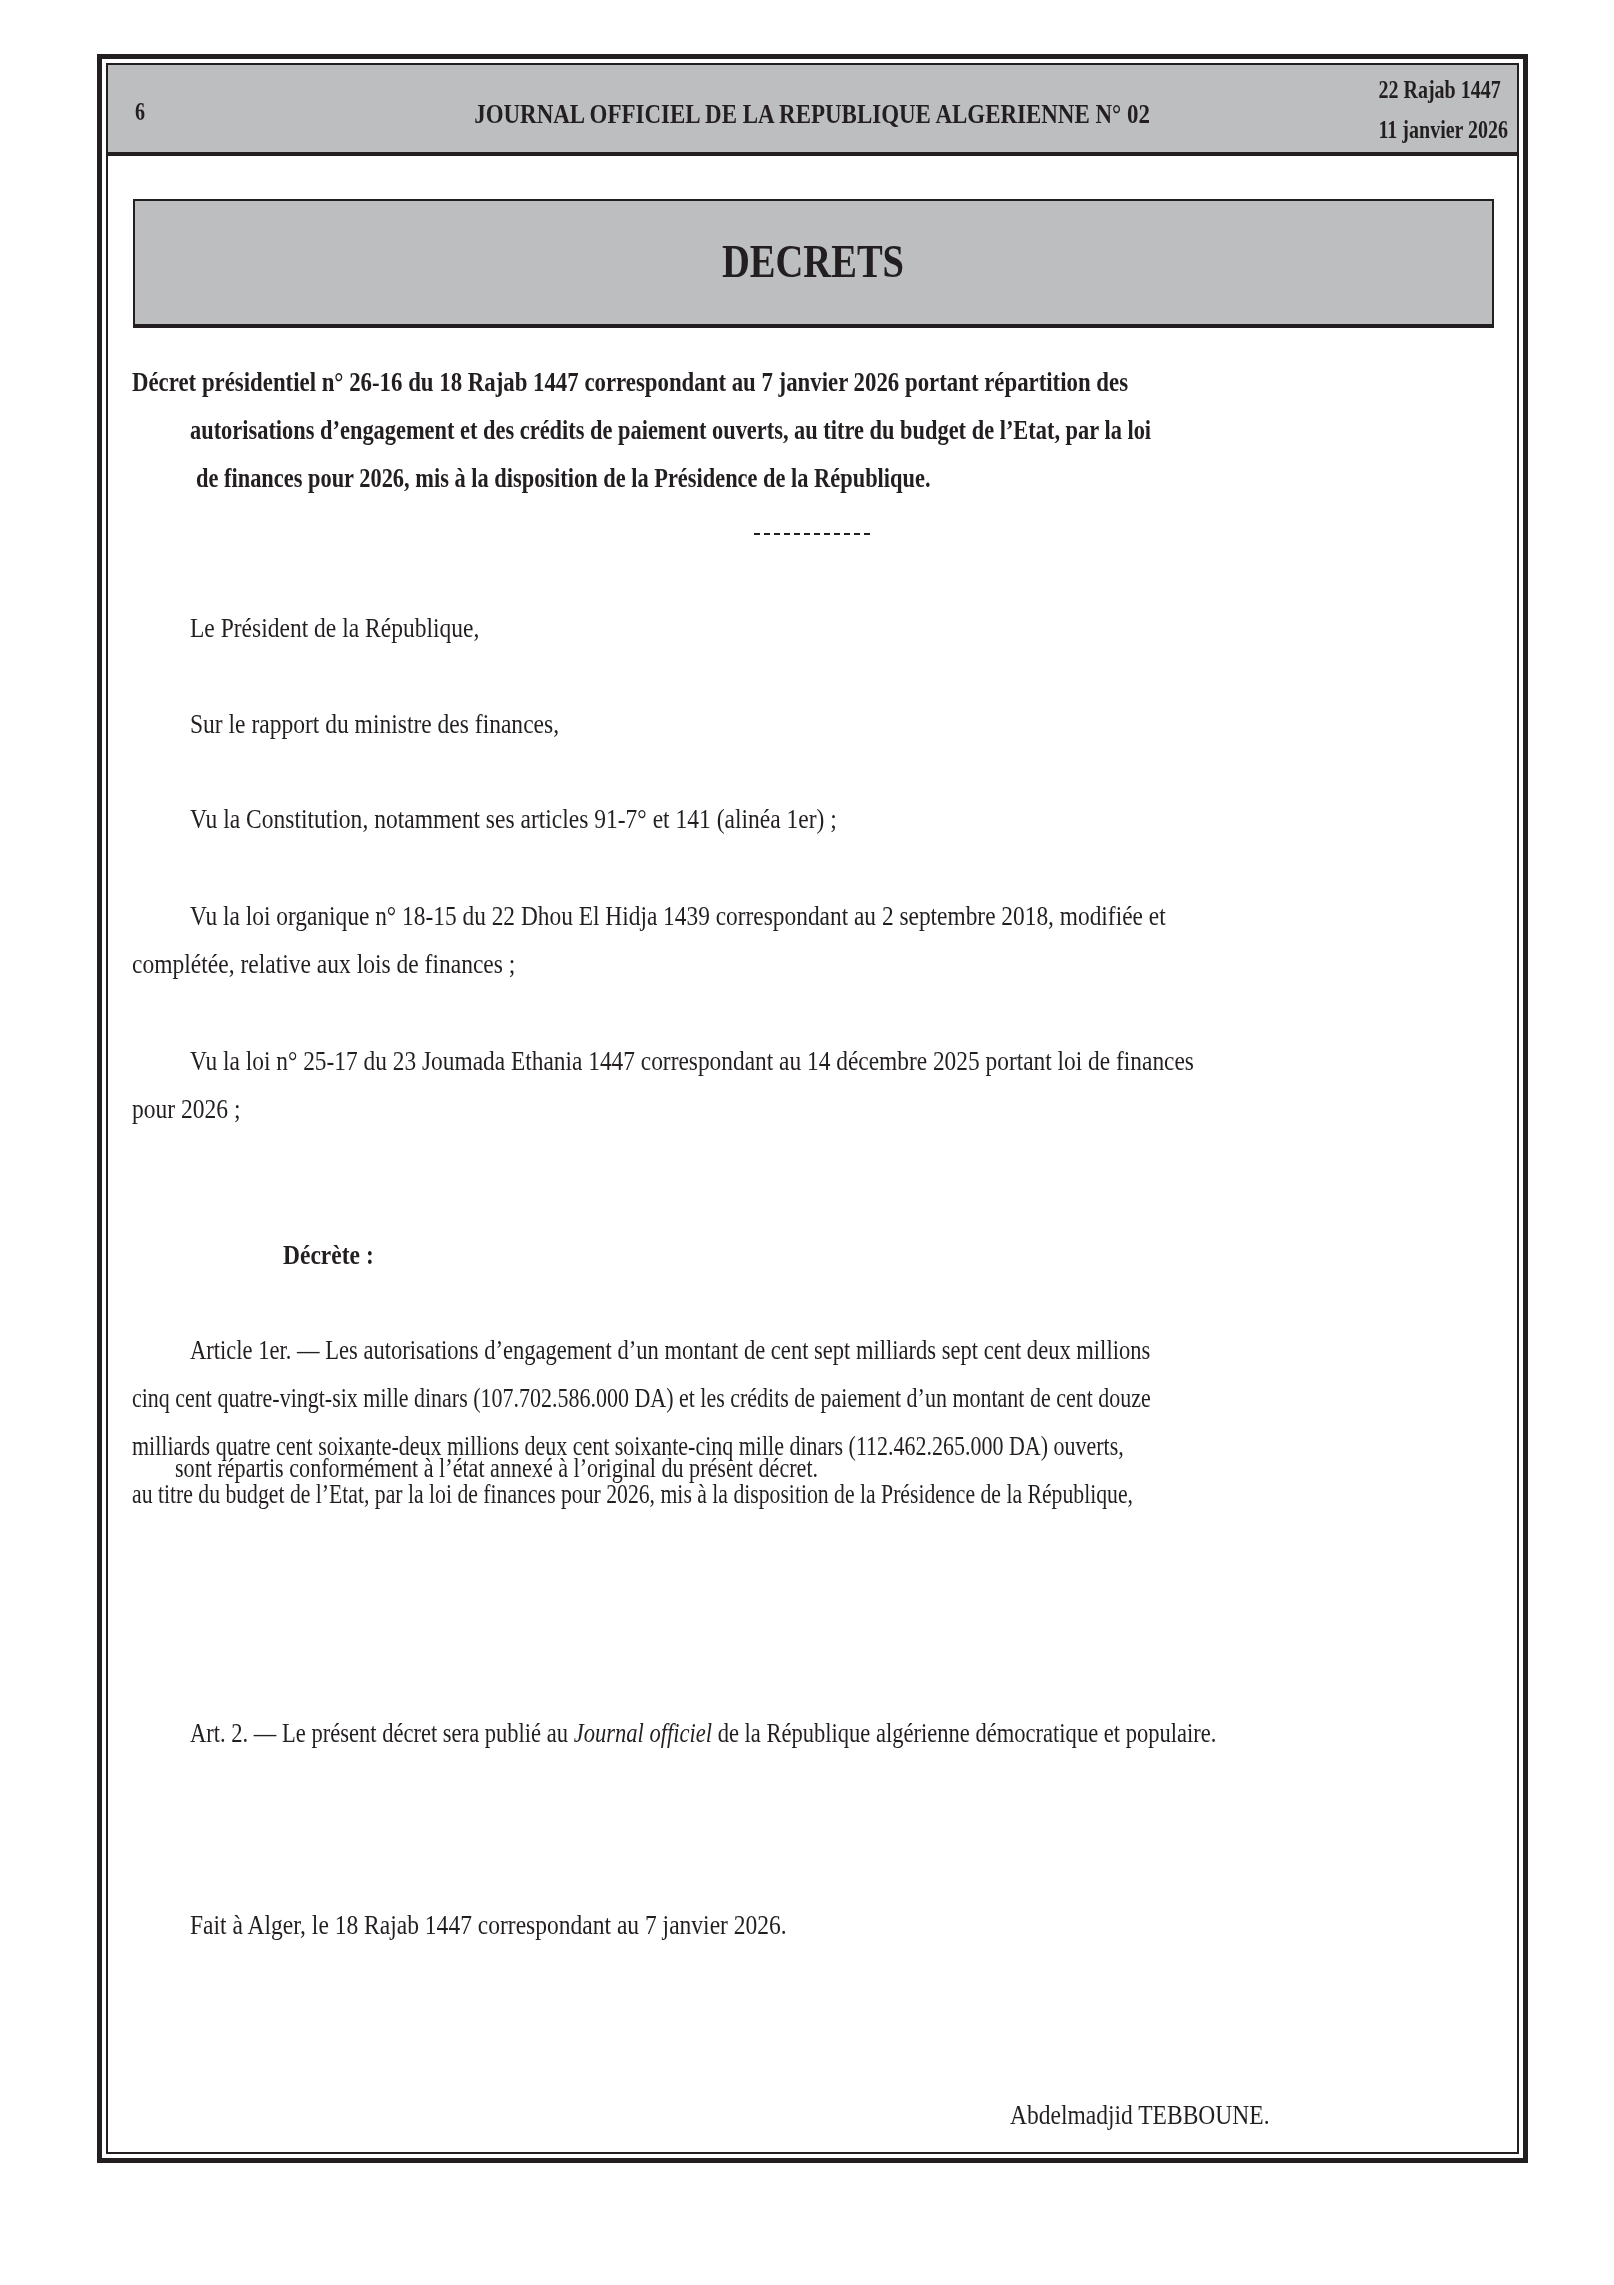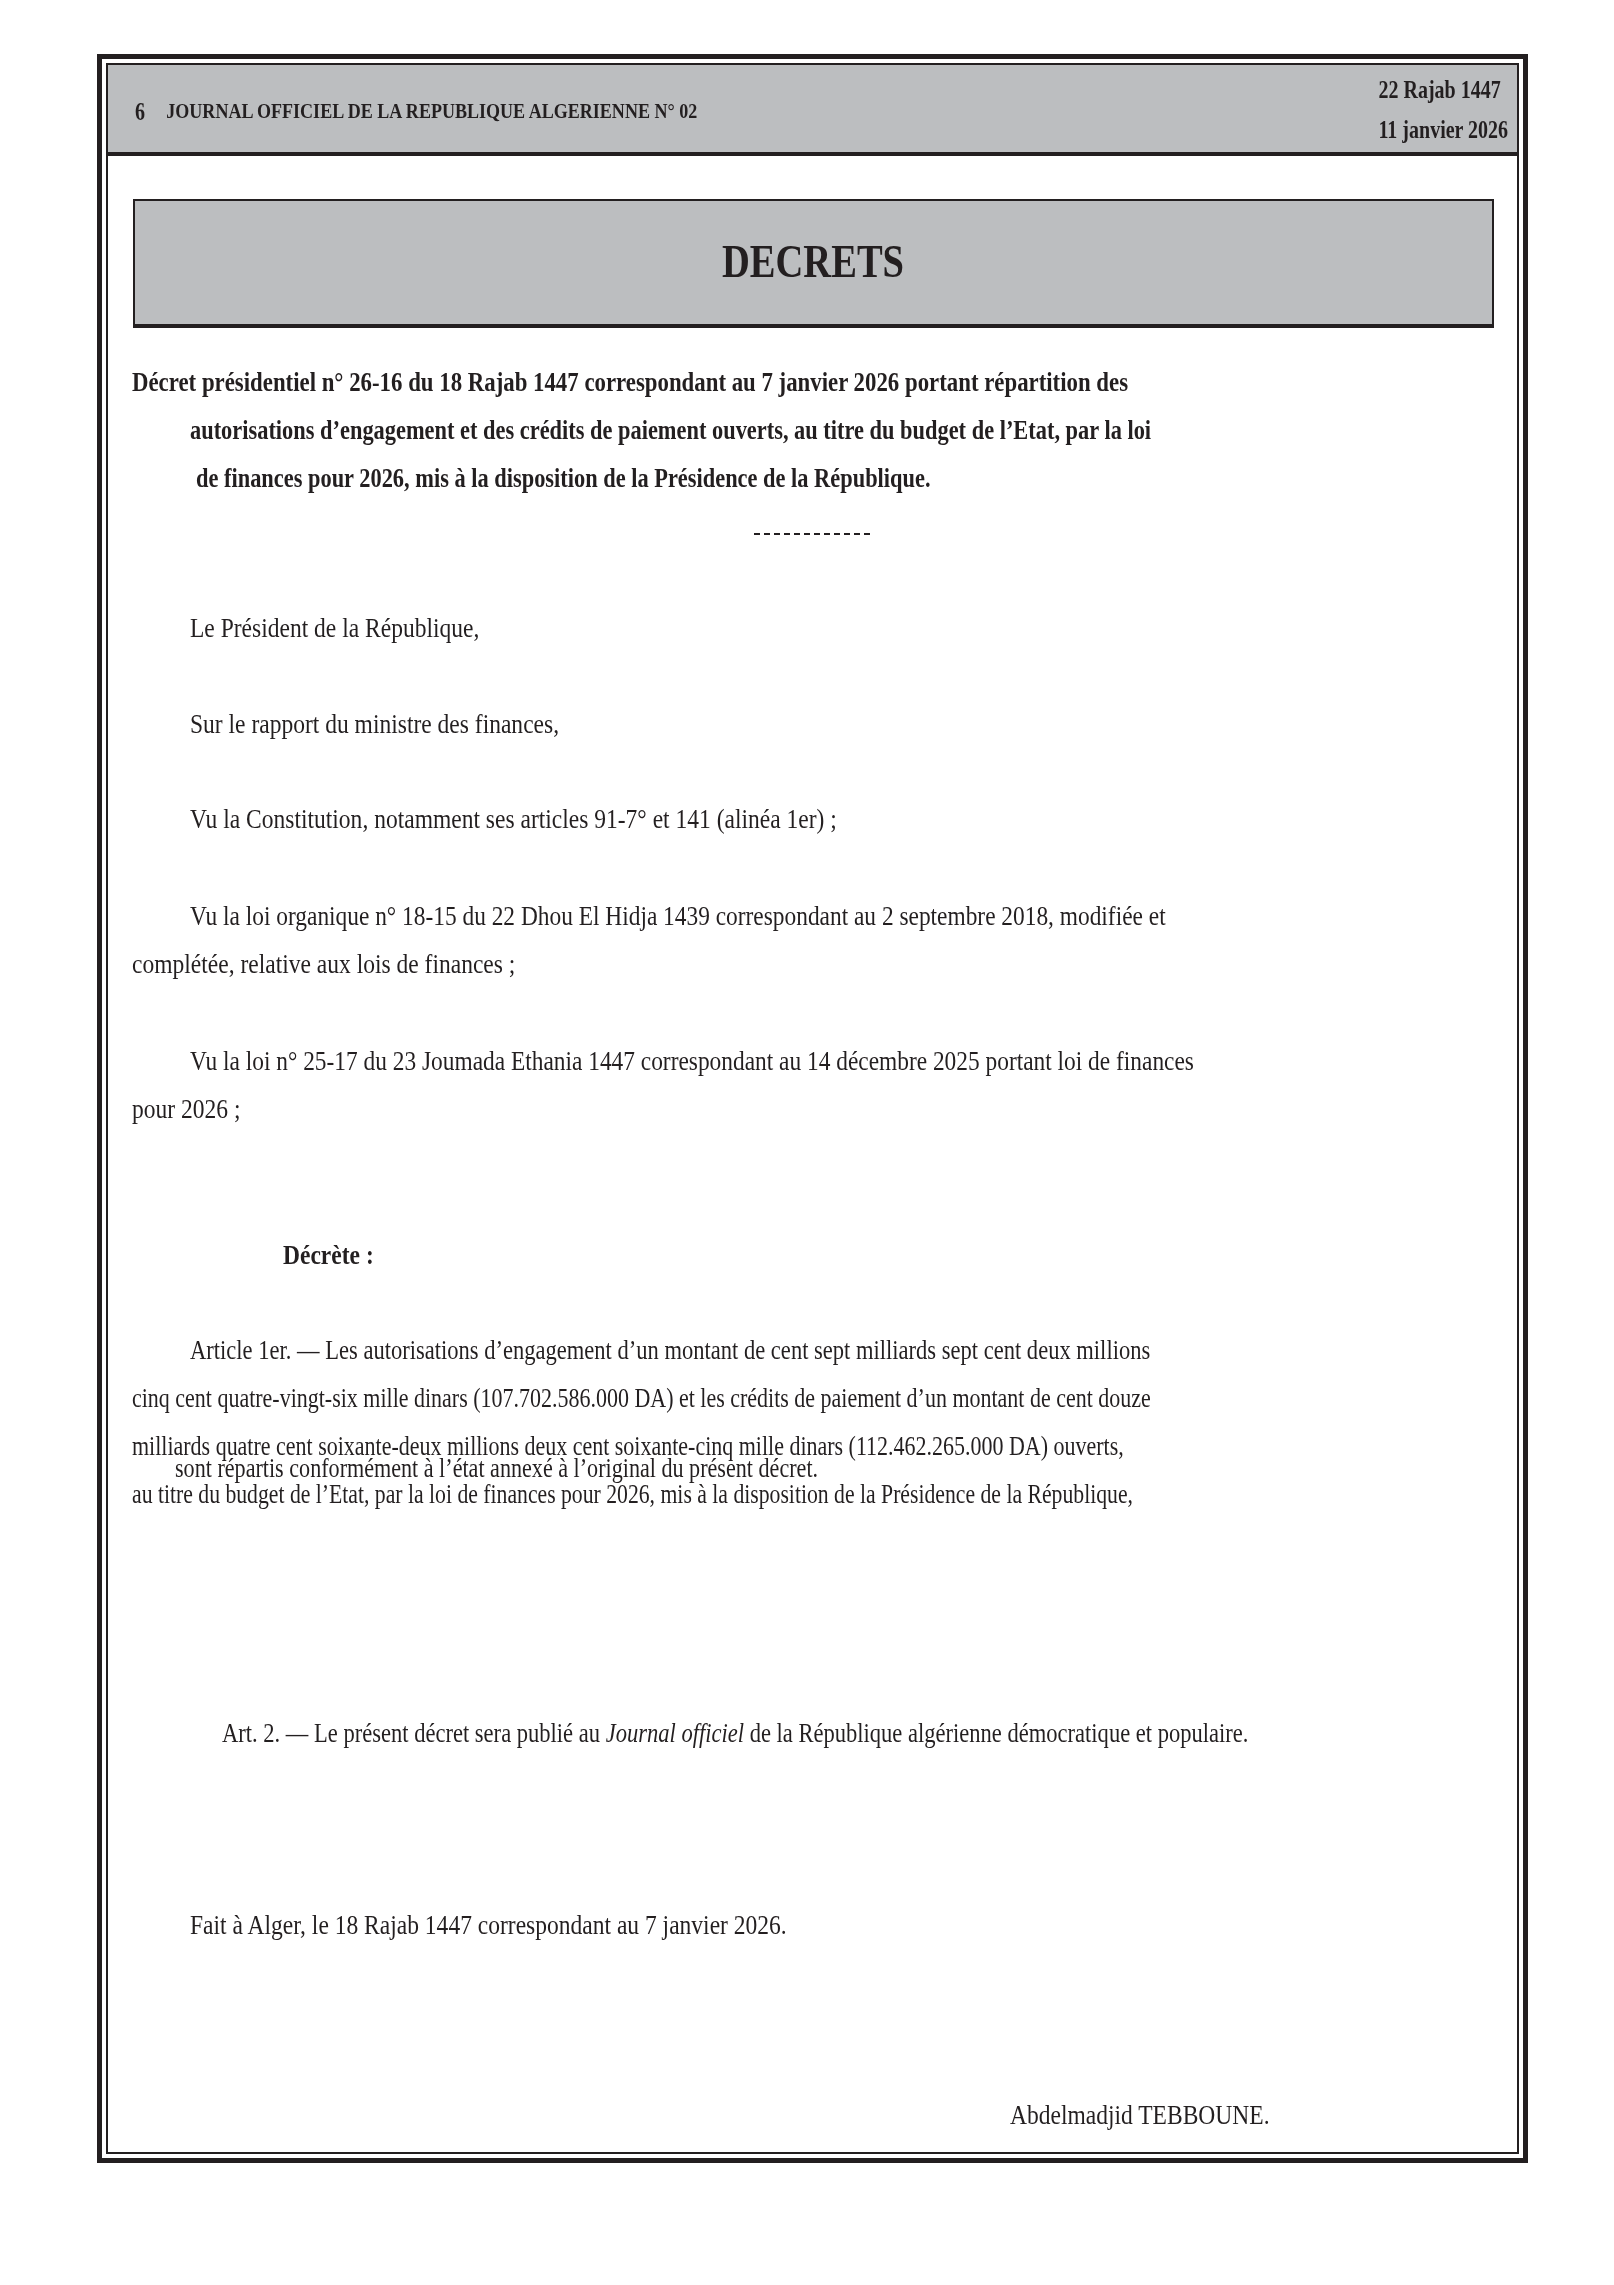--- a/index.html
+++ b/index.html
@@ -6,21 +6,21 @@
   body { width:1615px; height:2285px; position:relative; overflow:hidden;
          font-family:"Liberation Serif", serif; color:#231f20; }
   .frame-outer { position:absolute; left:97px; top:54px; width:1431px; height:2109px;
                  border:5.4px solid #231f20; box-sizing:border-box; }
   .frame-inner { position:absolute; left:3.6px; top:3.6px; right:3.6px; bottom:3.6px;
                  border:2.7px solid #231f20; box-sizing:border-box; }
   .header { position:absolute; left:0; top:0; right:0; height:91px; background:#bcbec0;
             border-bottom:4.5px solid #231f20; box-sizing:border-box; }
   .cond { display:inline-block; transform-origin:left center; transform:scaleX(0.82); white-space:nowrap; }
   .hdr-page { position:absolute; left:27px; top:33px; font-size:24.4px; font-weight:bold; }
-  .hdr-title { position:absolute; left:0; right:0; top:33px; font-size:22px; font-weight:bold; }
+  .hdr-title { position:absolute; left:0; right:0; top:33px; text-align:center; font-size:28px; font-weight:bold; }
   .hdr-title .cond { transform-origin:center center; }
   .hdr-date { position:absolute; right:9px; top:5.4px; font-size:24.4px; font-weight:bold; line-height:40px; }
   .hdr-date .cond { transform-origin:right center; display:block; }
   .section-box { position:absolute; left:133px; top:199px; width:1361px; height:129px;
                  background:#bcbec0; border:2.7px solid #231f20; border-bottom-width:4.5px; box-sizing:border-box;
                  text-align:center; }
   .section-box .cond { transform-origin:center center; font-size:47px; font-weight:bold; margin-top:33px; }
   .line { position:absolute; font-size:28px; white-space:nowrap; }
   .line .cond { transform:scaleX(0.84); }
   .bold { font-weight:bold; }
@@ -60,18 +60,18 @@
 <div class="line" style="left:132px; top:1093px;"><span class="cond">pour 2026 ;</span></div>
 
 <div class="line bold" style="left:283px; top:1239px;"><span class="cond">Décrète :</span></div>
 
 <div class="line" style="left:190px; top:1334px;"><span class="cond" style="transform:scaleX(0.805);">Article 1er. — Les autorisations d’engagement d’un montant de cent sept milliards sept cent deux millions</span></div>
 <div class="line" style="left:132px; top:1382px;"><span class="cond" style="transform:scaleX(0.785);">cinq cent quatre-vingt-six mille dinars (107.702.586.000 DA) et les crédits de paiement d’un montant de cent douze</span></div>
 <div class="line" style="left:132px; top:1430px;"><span class="cond" style="transform:scaleX(0.785);">milliards quatre cent soixante-deux millions deux cent soixante-cinq mille dinars (112.462.265.000 DA) ouverts,</span></div>
 <div class="line" style="left:132px; top:1478px;"><span class="cond" style="transform:scaleX(0.775);">au titre du budget de l’Etat, par la loi de finances pour 2026, mis à la disposition de la Présidence de la République,</span></div>
 <div class="line" style="left:132px; top:1452px;margin-left:43px;"><span class="cond" style="transform:scaleX(0.79);">sont répartis conformément à l’état annexé à l’original du présent décret.</span></div>
 
-<div class="line" style="left:190px; top:1717px;margin-left:32px;"><span class="cond" style="transform:scaleX(0.805);"><span>Art. 2. — Le présent décret sera publié au </span><i>Journal officiel</i><span> de la République algérienne démocratique et populaire.</span></span></div>
+<div class="line" style="left:190px; top:1717px;"><span class="cond" style="transform:scaleX(0.805);"><span>Art. 2. — Le présent décret sera publié au </span><i>Journal officiel</i><span> de la République algérienne démocratique et populaire.</span></span></div>
 
 <div class="line" style="left:190px; top:1909px;"><span class="cond">Fait à Alger, le 18 Rajab 1447 correspondant au 7 janvier 2026.</span></div>
 
 <div class="line" style="left:1010px; top:2099px;"><span class="cond">Abdelmadjid TEBBOUNE.</span></div>
 
 
 </body></html>

